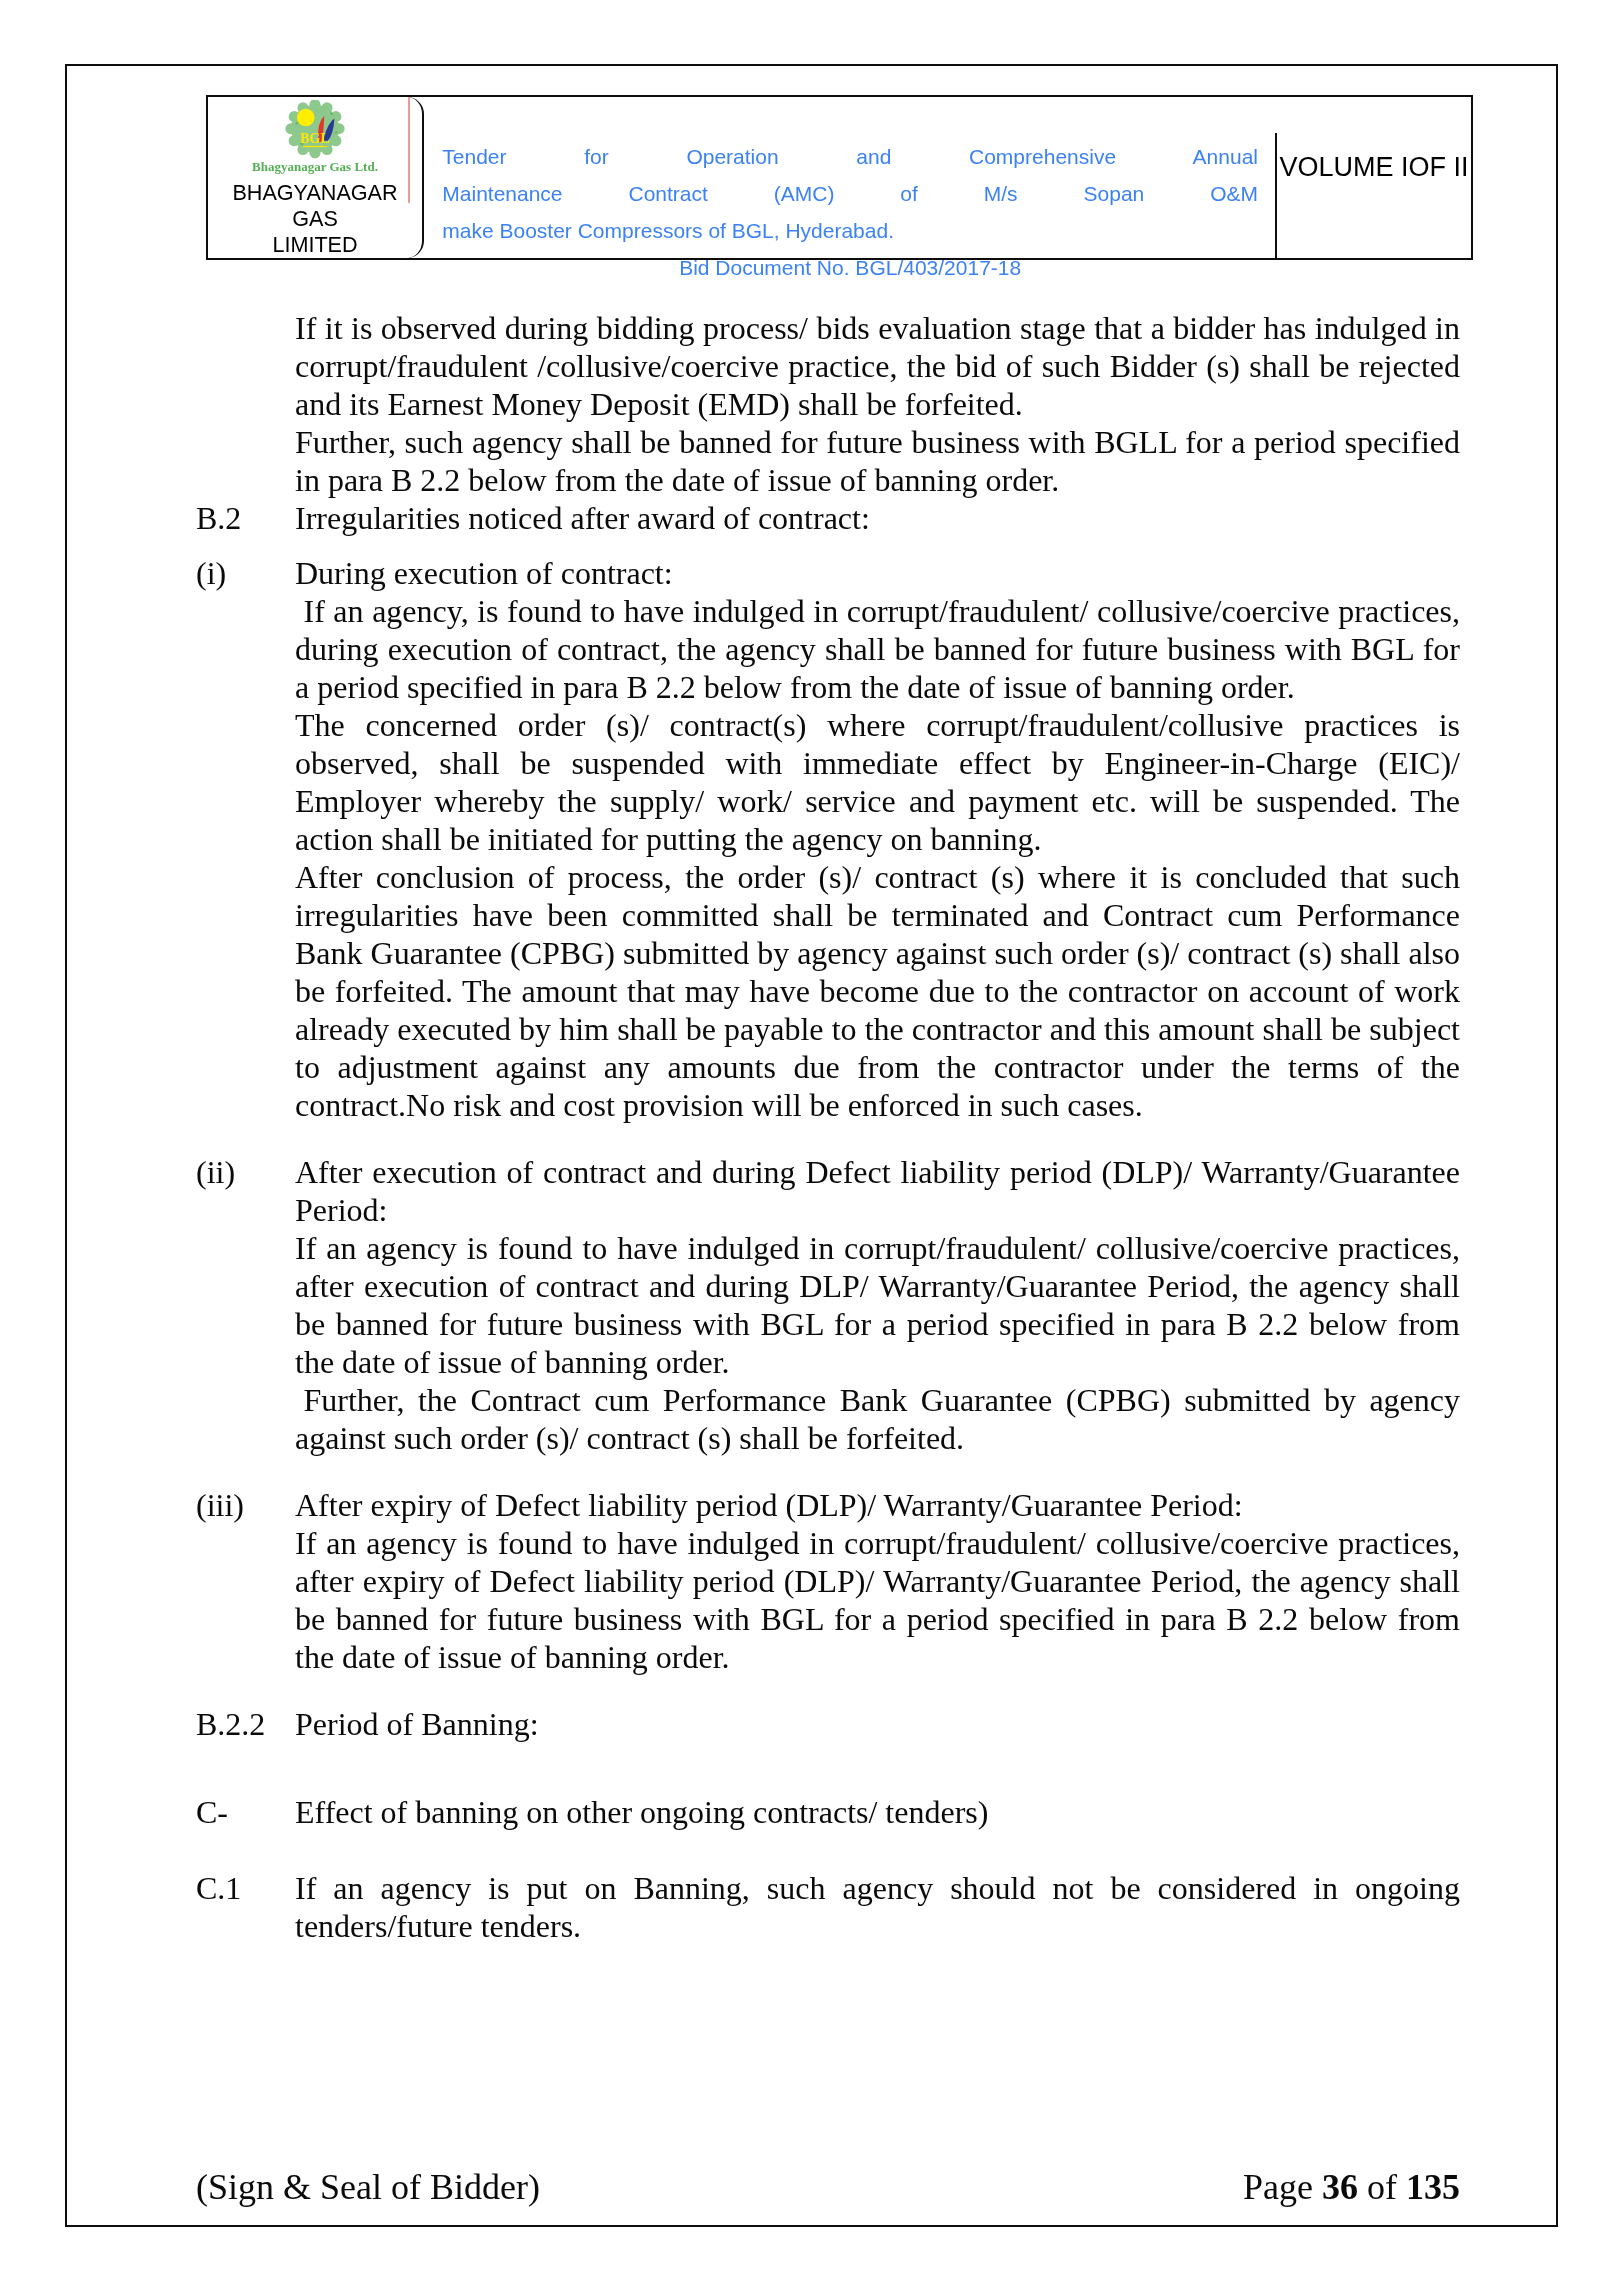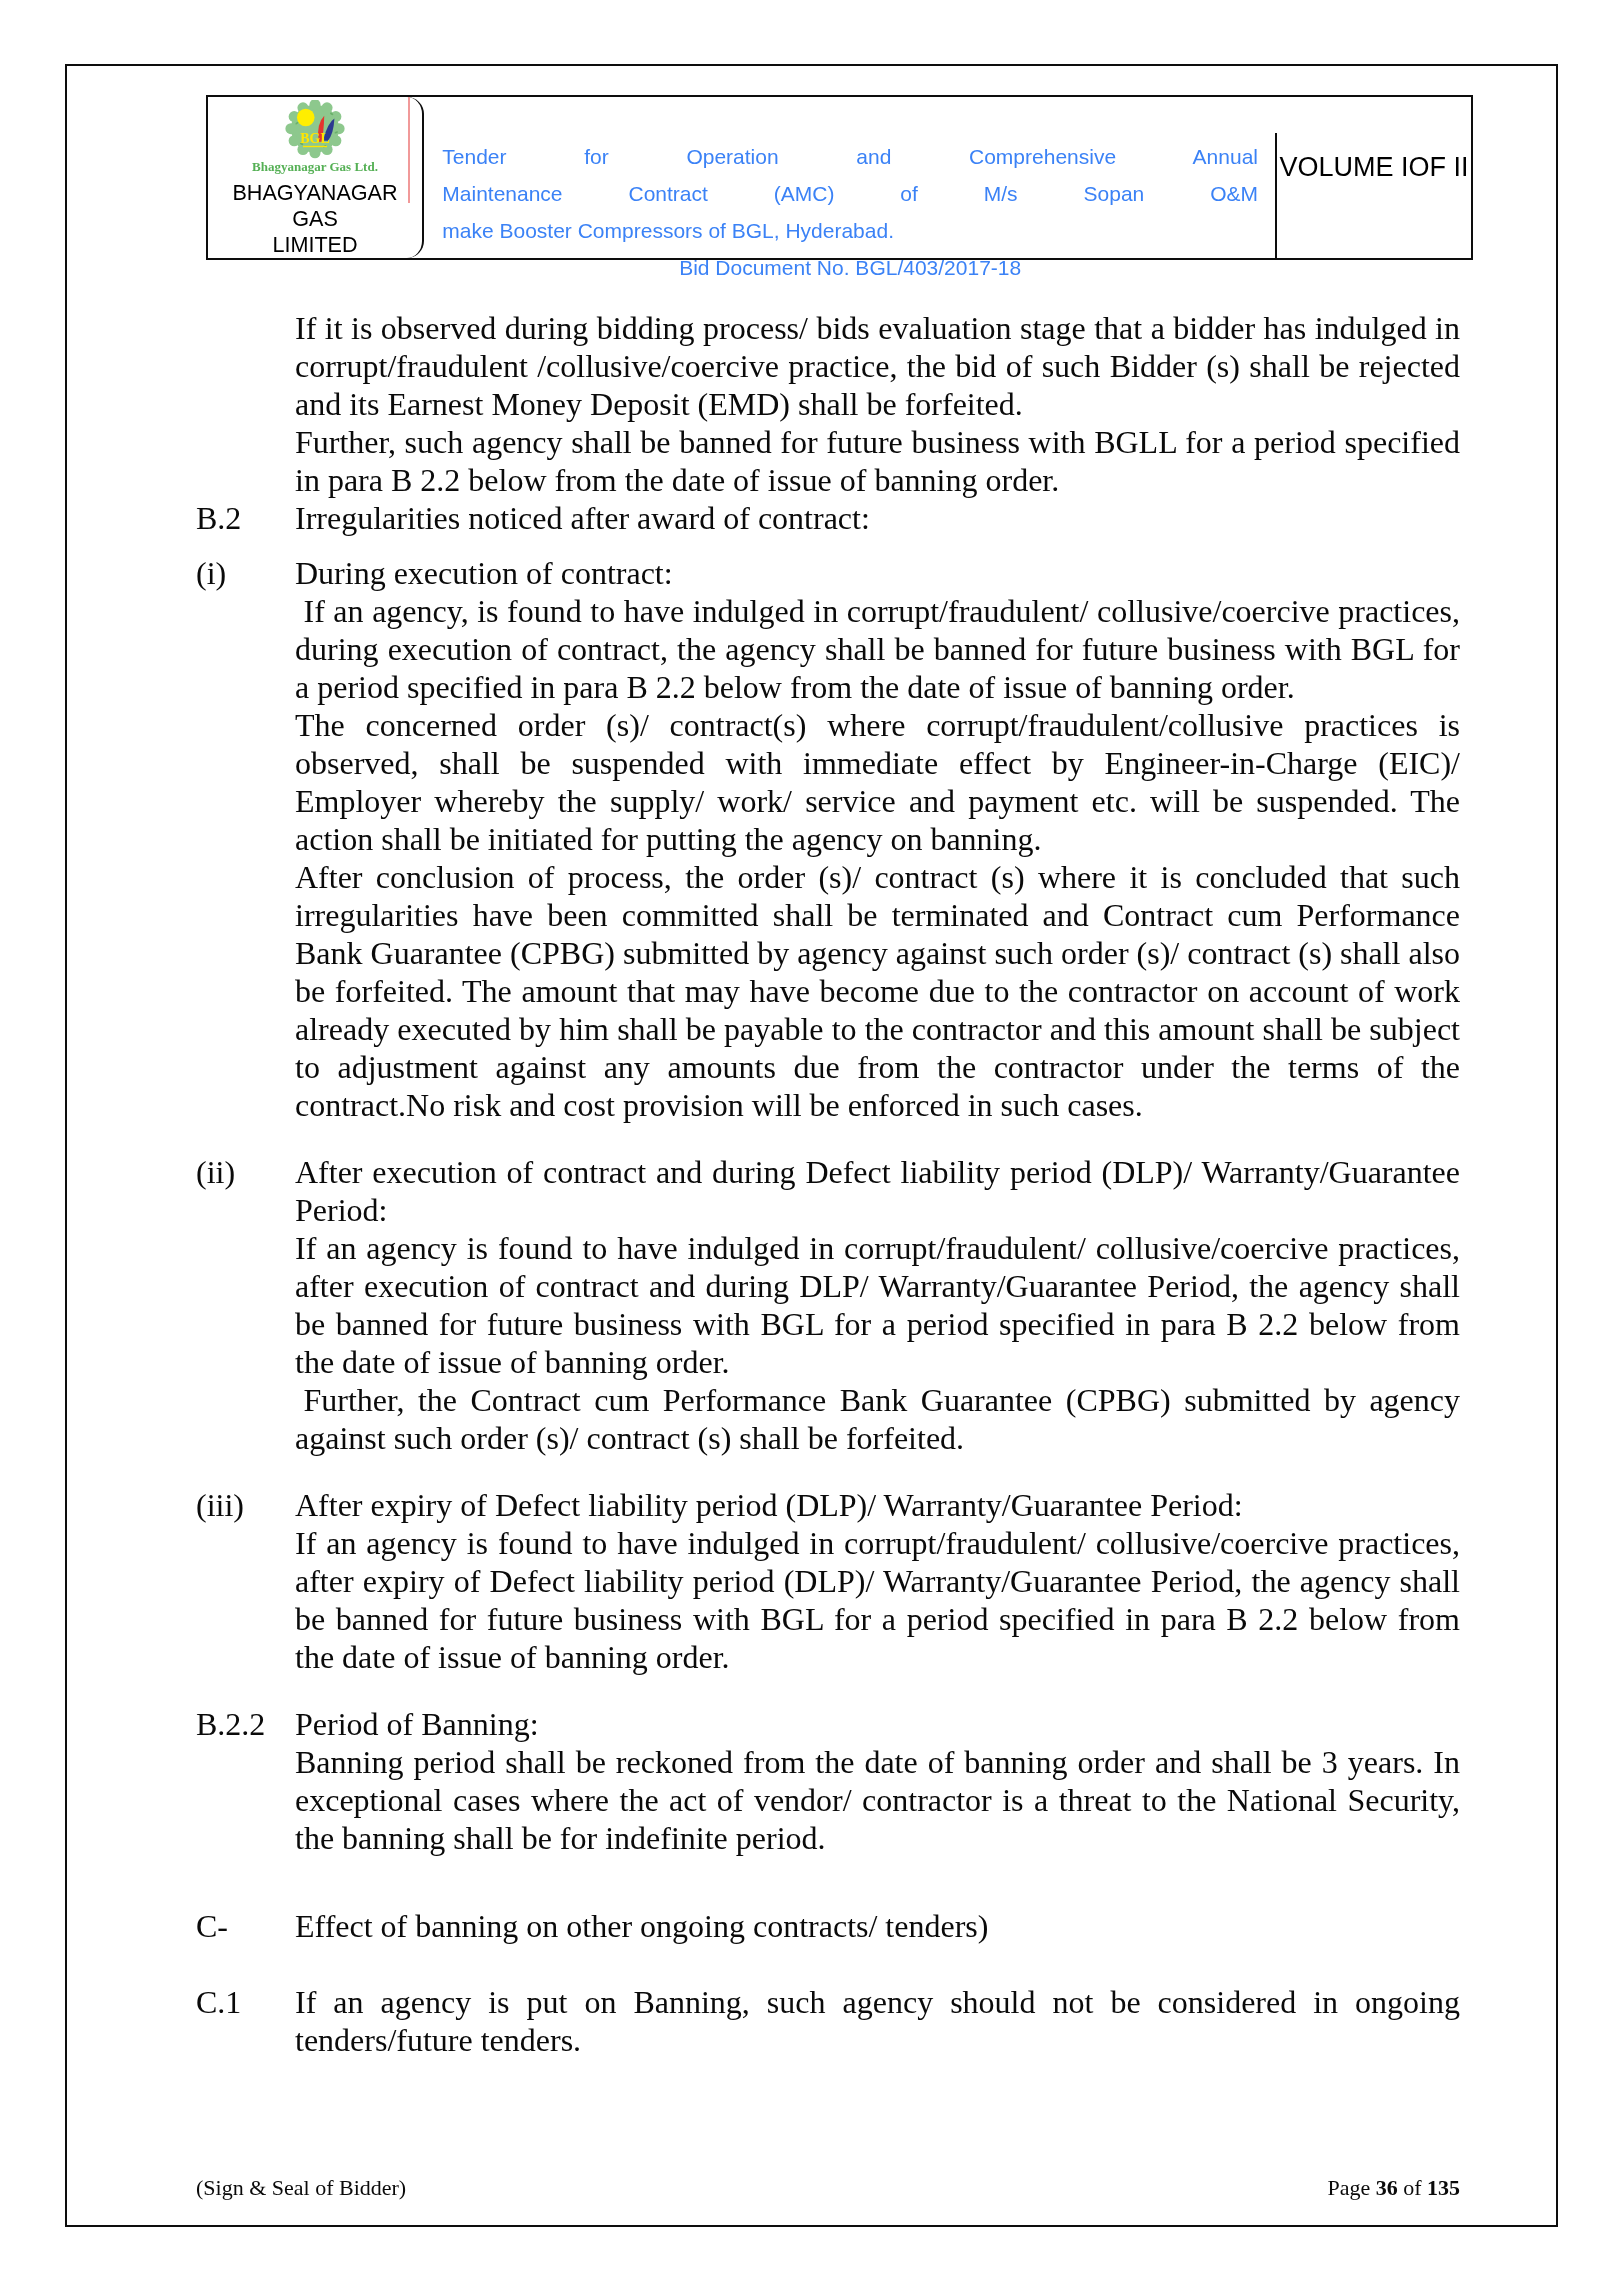--- a/index.html
+++ b/index.html
@@ -56,21 +56,21 @@
   .para { text-align:justify; }
   .para.indent { text-indent:8.5px; }
   .mt-sm { margin-top:17px; }
   .mt-md { margin-top:29px; }
   .mt-lg { margin-top:50px; }
   .mt-xl { margin-top:38px; }
   
   .footer {
     position:absolute; left:131px; top:2106px; width:1264px;
     display:flex; justify-content:space-between; align-items:baseline;
-    font-size:22px; line-height:35px;
+    font-size:36px; line-height:35px;
   }
   .page-num b { font-weight:bold; }
 </style>
 </head>
 <body>
 
 <div class="page">
   <div class="frame"></div>
 
   <div style="position:absolute; left:65px; top:64px; width:1493px; height:2163px;">
@@ -167,21 +167,20 @@
         <div class="sec-content">
           <div class="para">After expiry of Defect liability period (DLP)/ Warranty/Guarantee Period:</div>
           <div class="para">If an agency is found to have indulged in corrupt/fraudulent/ collusive/coercive practices, after expiry of Defect liability period (DLP)/ Warranty/Guarantee Period, the agency shall be banned for future business with BGL for a period specified in para B 2.2 below from the date of issue of banning order.</div>
         </div>
       </div>
 
       <div class="section mt-md">
         <div class="sec-label">B.2.2</div>
         <div class="sec-content">
           <div class="para">Period of Banning:</div>
-          <div class="para">Banning period shall be reckoned from the date of banning order and shall be 3 years. In exceptional cases where the act of vendor/ contractor is a threat to the National Security, the banning shall be for indefinite period.</div>
         </div>
       </div>
 
       <div class="section mt-lg">
         <div class="sec-label">C-</div>
         <div class="sec-content">
           <div class="para">Effect of banning on other ongoing contracts/ tenders)</div>
         </div>
       </div>
 

